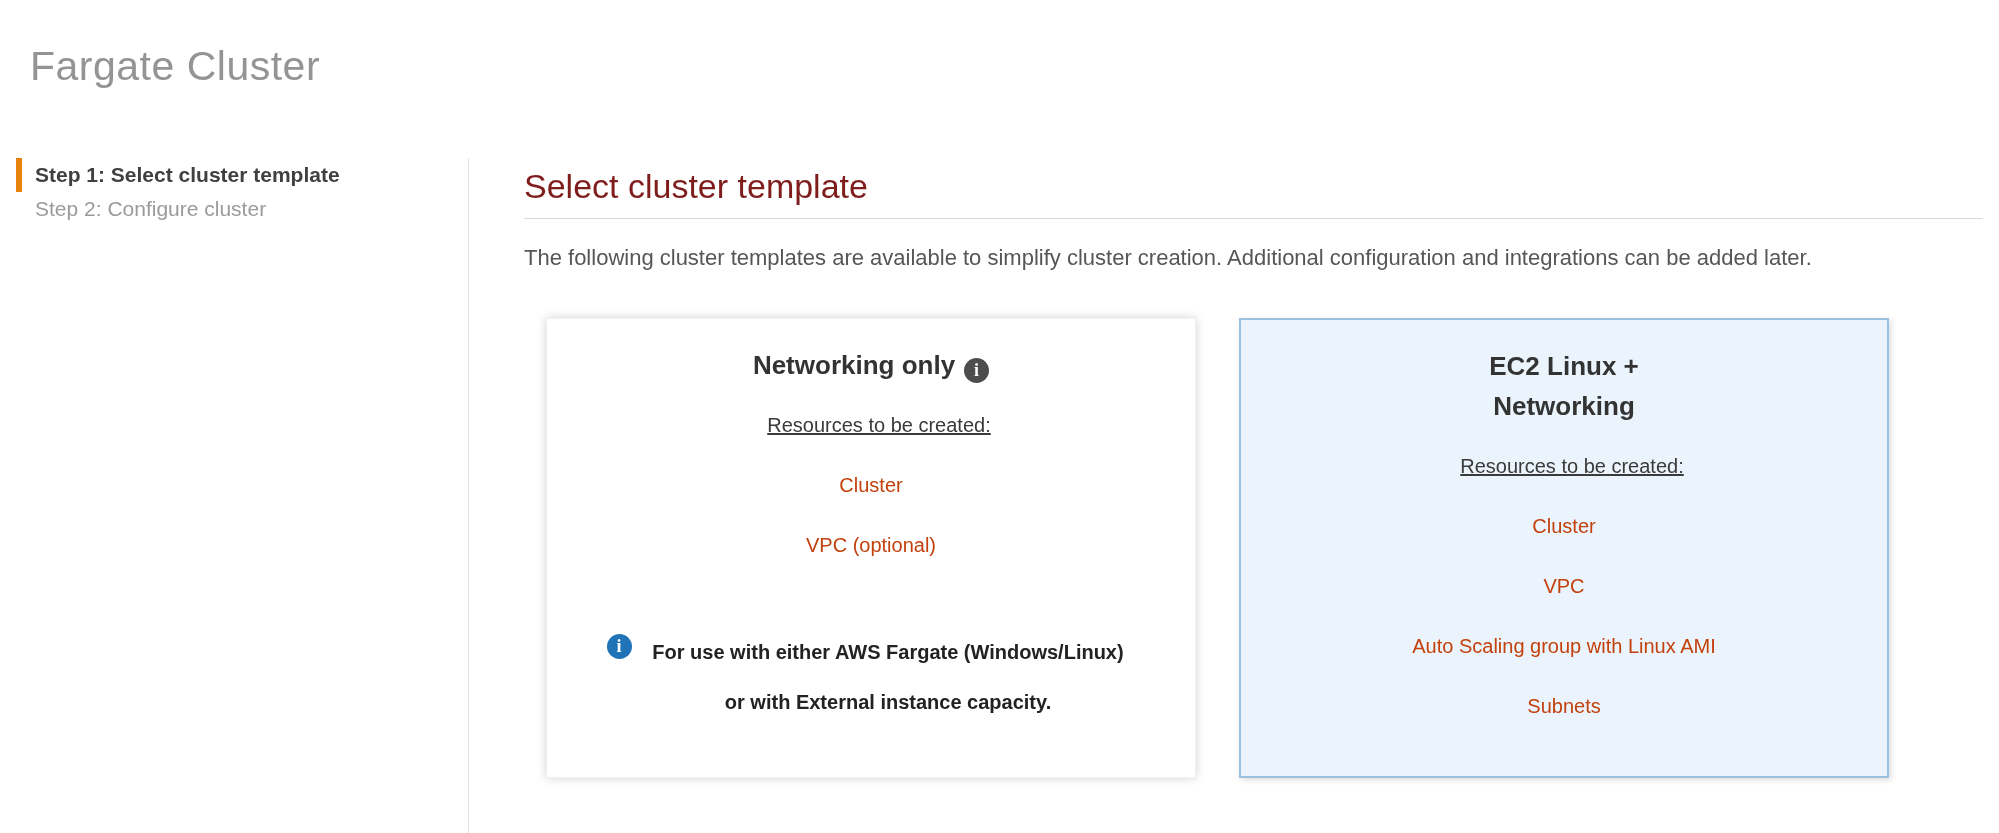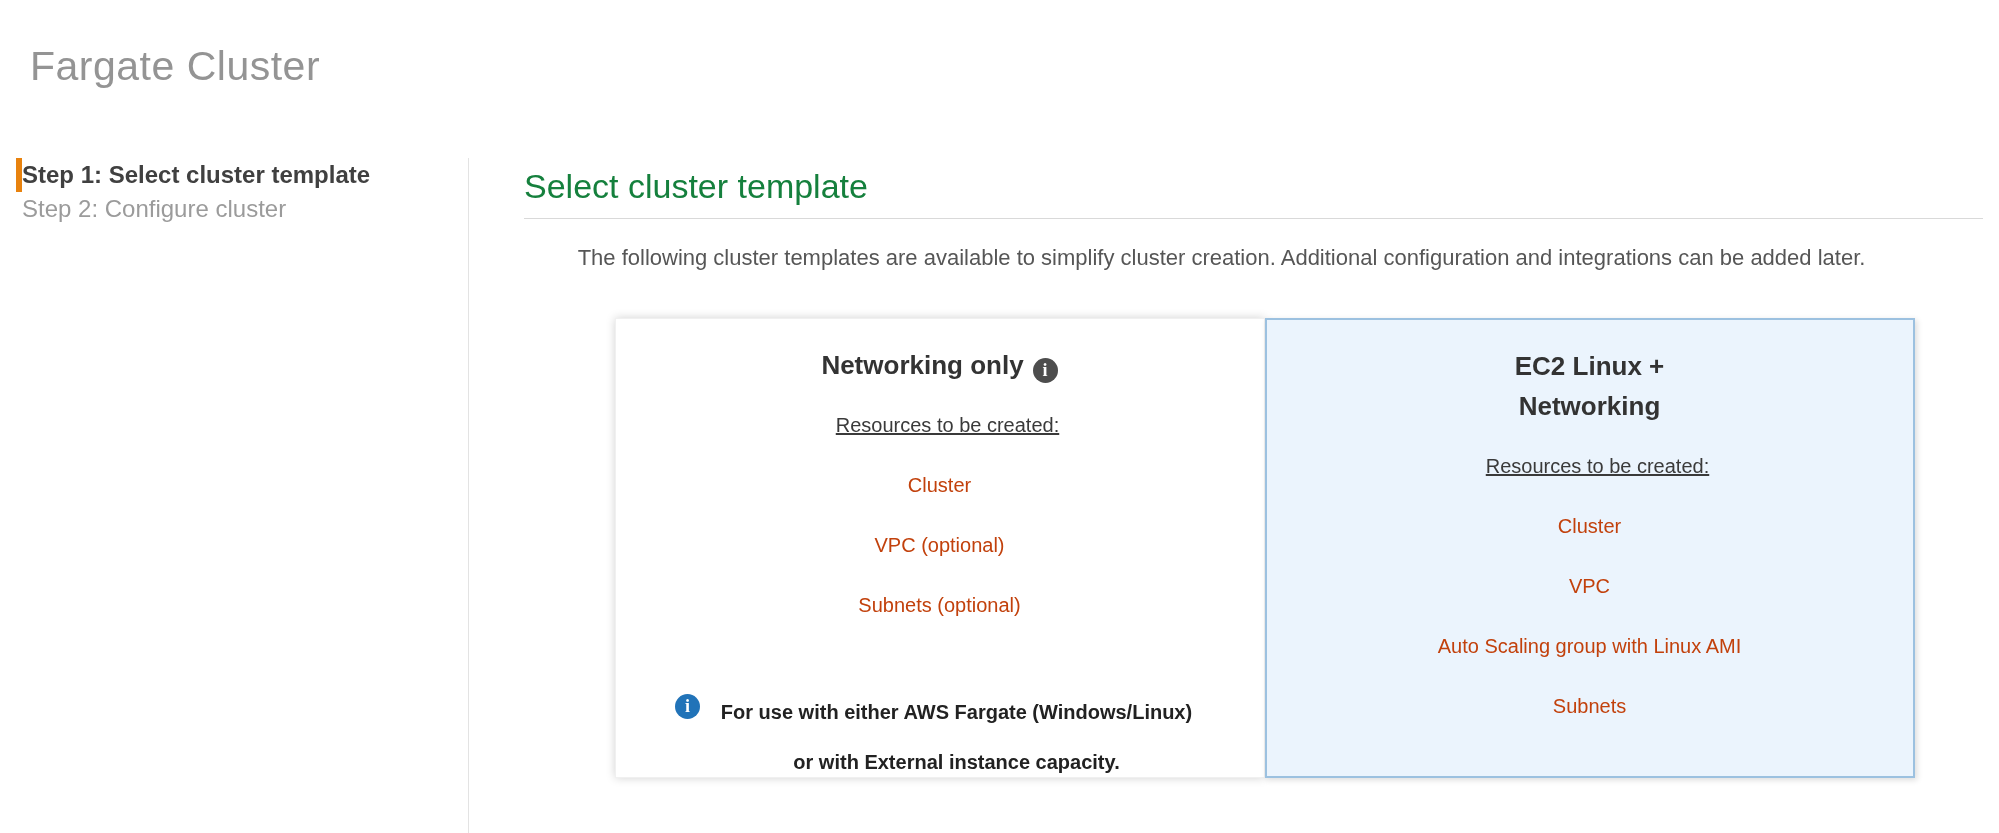--- a/index.html
+++ b/index.html
@@ -23,23 +23,23 @@
     margin-top: 70px;
     height: 675px;
     align-items: stretch;
   }
   .wizard-nav {
     width: 468px;
     flex: 0 0 468px;
     padding-left: 16px;
   }
   .wizard-step {
-    font-size: 24px;
+    font-size: 21px;
     line-height: 22px;
-    padding: 6px 0 6px 0;
+    padding: 6px 0 6px 13px;
     border-left: 6px solid transparent;
     color: #9b9b9b;
     cursor: pointer;
     width: fit-content;
   }
   .wizard-step.active {
     border-left-color: var(--accent-orange, #e8820e);
     color: #404040;
     font-weight: 700;
   }
@@ -47,39 +47,38 @@
   .main-pane {
     flex: 1 1 auto;
     border-left: 1px solid #e3e3e3;
     padding: 0 16px 0 55px;
   }
   .content-heading {
     margin-top: 6px;
     font-size: 34px;
     line-height: 44px;
     font-weight: 400;
-    color: #15803d;
+    color: #7f1d1d;
   }
   .heading-rule {
     border: none;
     border-top: 1px solid #d9d9d9;
     margin-top: 10px;
   }
   .content-description {
     margin-top: 20px;
     max-width: 1395px;
     font-size: 22px;
     line-height: 37px;
     color: #565656;
-    text-align: center;
   }
   .cards-row {
     display: flex;
+    gap: 43px;
     margin: 42px 0 0 22px;
-    justify-content: center;
   }
   .template-card {
     width: 650px;
     height: 460px;
     background: #ffffff;
     border: 1px solid #f0f0f0;
     box-shadow: 0 0 9px rgba(0,0,0,0.18);
     text-align: center;
     cursor: pointer;
   }
@@ -174,21 +173,20 @@
 
     <div class="cards-row">
 
       <div class="template-card">
         <div class="card-title">
           <span class="title-text">Networking only</span><span class="info-icon">i</span>
         </div>
         <p class="resources-heading">Resources to be created:</p>
         <p class="resource-item">Cluster</p>
         <p class="resource-item">VPC (optional)</p>
-        <p class="resource-item">Subnets (optional)</p>
         <div class="card-note">
           <span class="note-icon">i</span>
           <div class="note-text">For use with either AWS Fargate (Windows/Linux) or with External instance capacity.</div>
         </div>
       </div>
 
       <div class="template-card selected">
         <div class="card-title">
           <span class="title-text">EC2 Linux +
 Networking</span>

